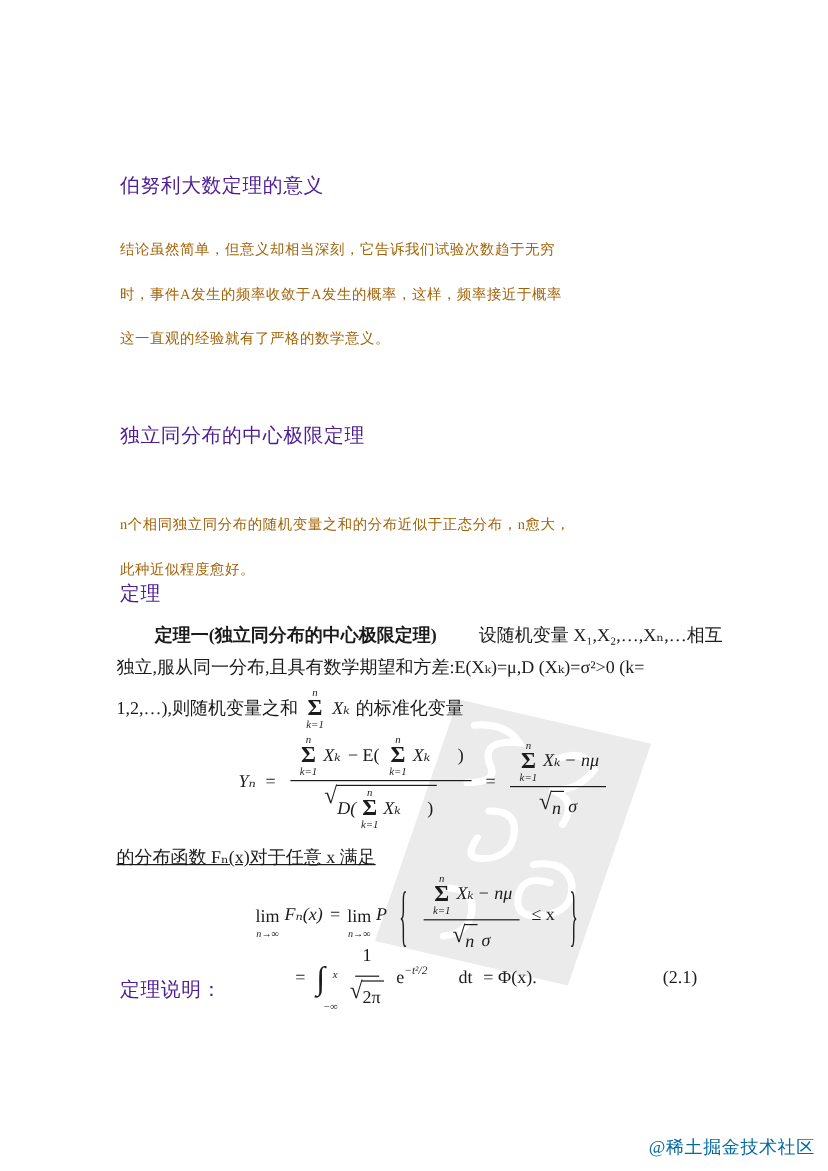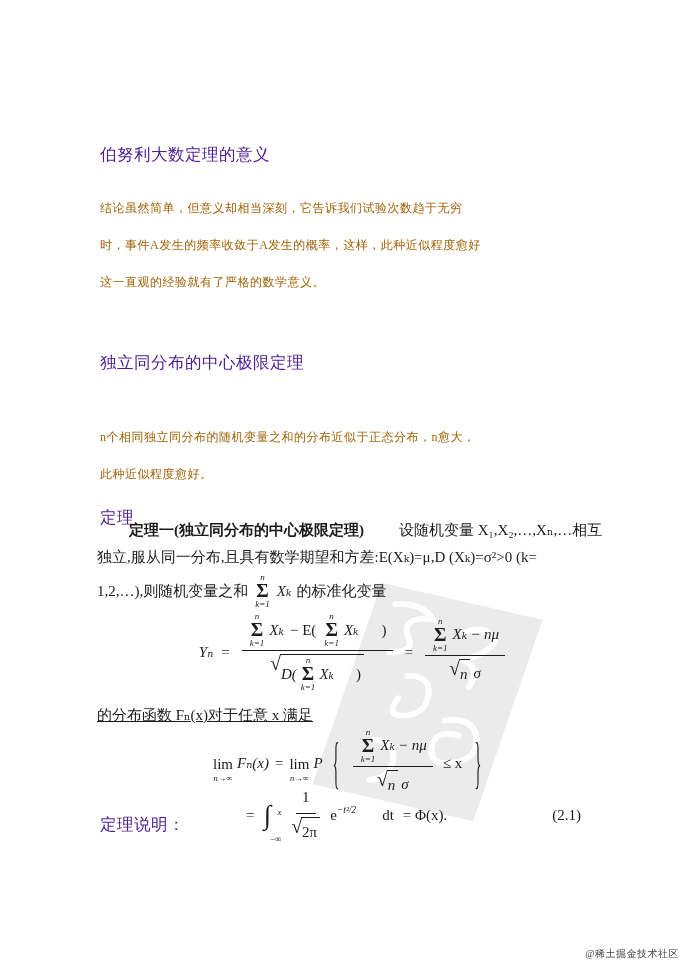--- a/index.html
+++ b/index.html
@@ -68,43 +68,43 @@
   .eqno { margin-left:auto; padding-right:22px; font-style:normal; }
   .dist-line { padding-left:2px; margin-top:14px; white-space:nowrap;text-decoration:underline; }
 
   
   .seal {
     position:absolute; left:345px; top:596px; width:165px; height:212px;
     background:#ebebeb; transform:rotate(13deg) skewX(-6deg); z-index:0;
   }
   .seal svg { width:100%; height:100%; }
 
-  .credit { right:11px; top:947px; font-size:10px; color:#404040; letter-spacing:0.5px; }
+  .credit { right:11px; top:947px; font-size:15px; color:#0369a1; letter-spacing:0.5px; }
 </style>
 </head>
 <body>
 
 <div id="page">
 
   <div class="abs h-main" style="top:144px;">伯努利大数定理的意义</div>
 
   <div class="abs para" style="top:190px;">
     <span class="line">结论虽然简单，但意义却相当深刻，它告诉我们试验次数趋于无穷</span>
-    <span class="line">时，事件A发生的频率收敛于A发生的概率，这样，此种近似程度愈好</span>
+    <span class="line">时，事件A发生的频率收敛于A发生的概率，这样，频率接近于概率</span>
     <span class="line">这一直观的经验就有了严格的数学意义。</span>
   </div>
 
   <div class="abs h-main" style="top:352px;">独立同分布的中心极限定理</div>
 
   <div class="abs para" style="top:419px;">
     <span class="line">n个相同独立同分布的随机变量之和的分布近似于正态分布，n愈大，</span>
     <span class="line">此种近似程度愈好。</span>
   </div>
 
-  <div class="abs h-main" style="top:507px;">定理</div>
+  <div class="abs h-main" style="top:484px;">定理</div>
 
   <div class="seal">
     <svg viewBox="0 0 165 212">
       <g fill="none" stroke="#ffffff" stroke-width="6" stroke-linecap="round">
         <path d="M20 18 q25 -8 40 6 q-30 4 -18 22 q14 14 -12 20"></path>
         <path d="M95 30 q18 -14 32 2 q-8 22 -30 24 q26 2 20 26"></path>
         <path d="M55 85 q22 -6 26 14 q4 20 -18 26 q-16 4 -10 -16"></path>
         <path d="M105 120 q26 -10 36 10 q8 22 -16 30 q-22 8 -24 -14 q0 -16 22 -14"></path>
         <path d="M45 155 q20 -4 24 16 q2 18 -16 24"></path>
       </g>

